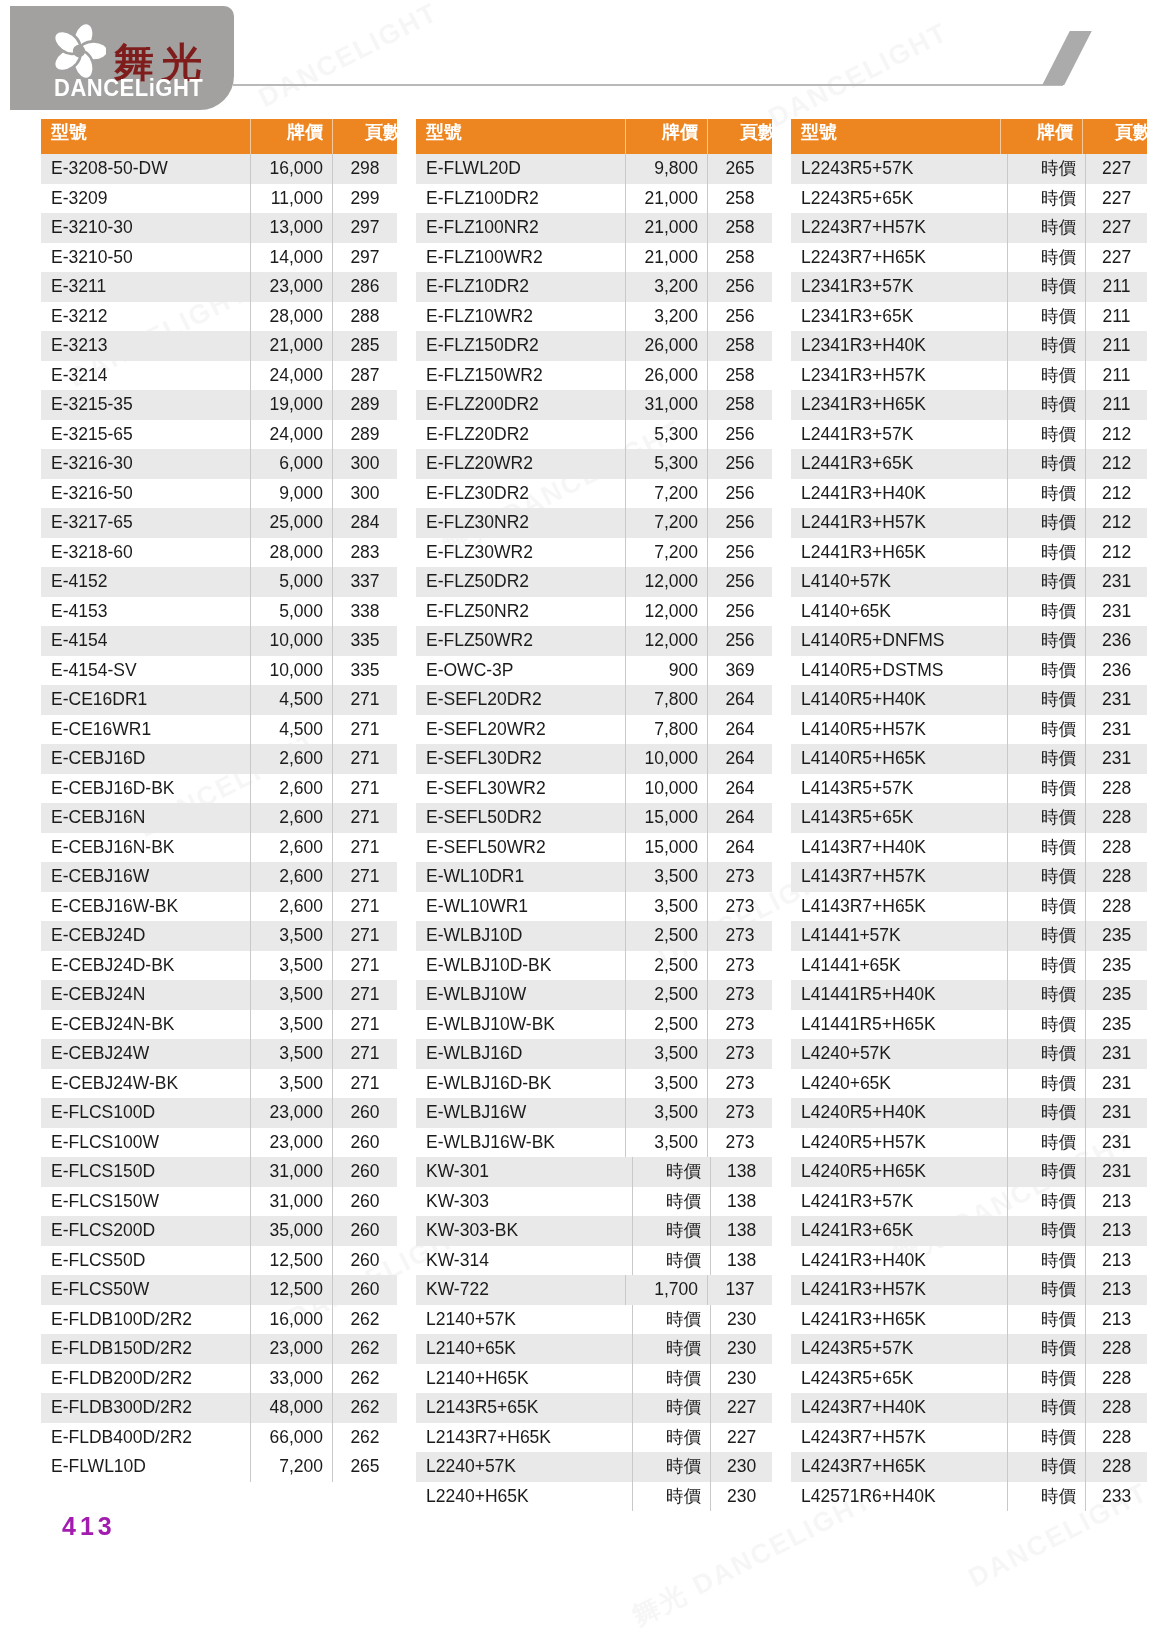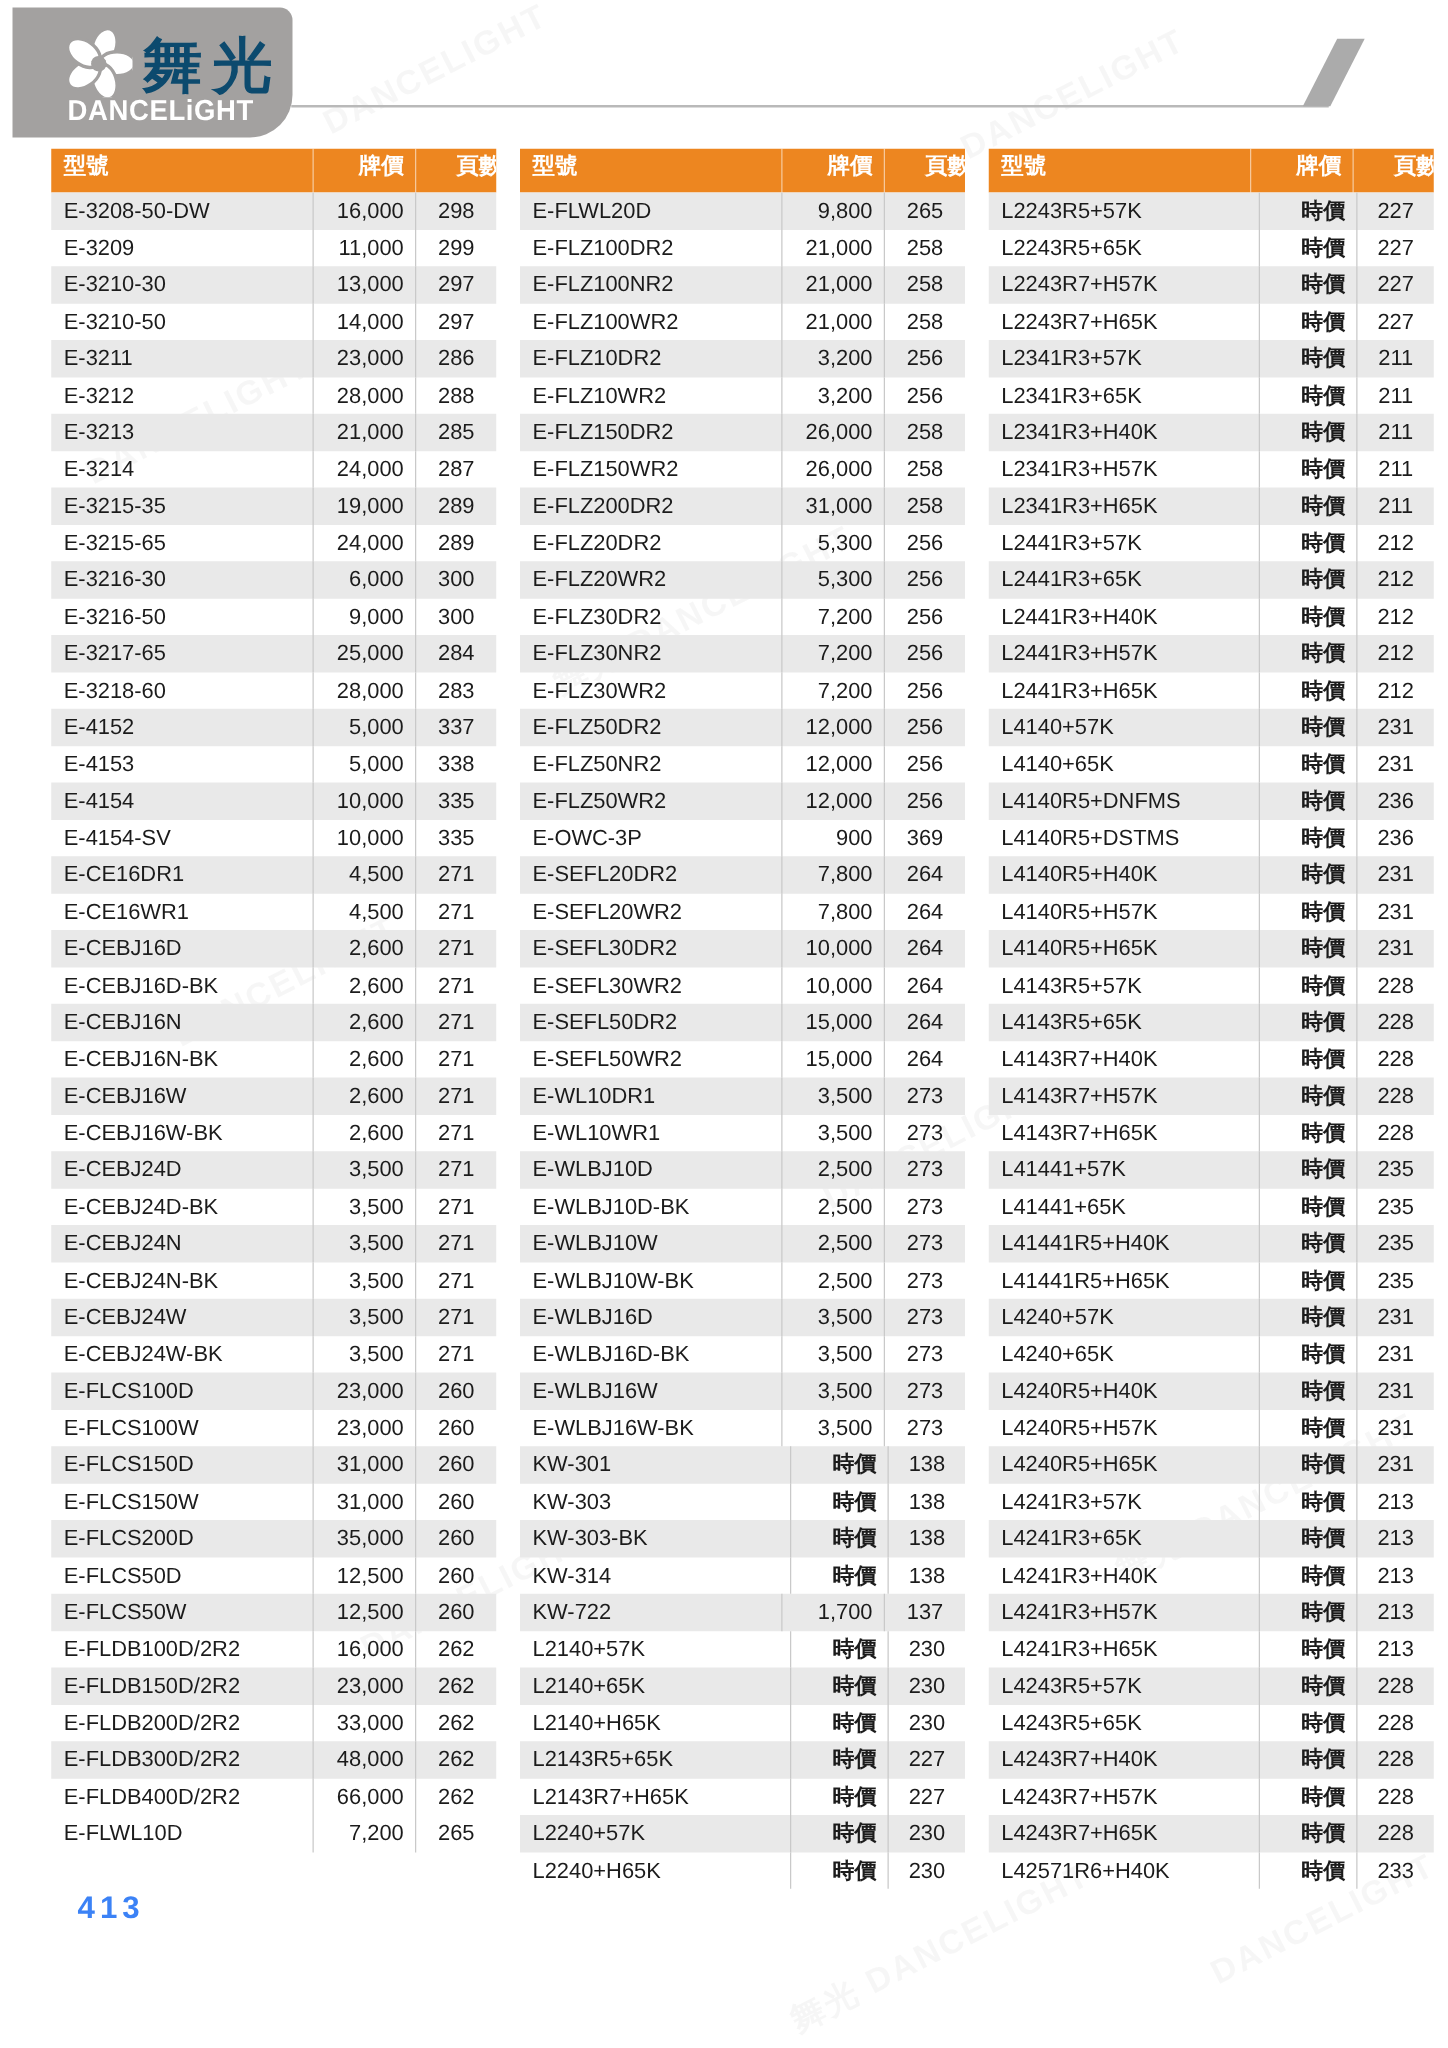--- a/index.html
+++ b/index.html
@@ -6,21 +6,21 @@
   .sheet{position:relative;width:1158px;height:1638px;background:#ffffff;overflow:hidden;
          font-family:"Liberation Sans","DejaVu Sans",sans-serif;color:#1b1b1b;}
   
   .wm-layer{position:absolute;inset:0;z-index:0;pointer-events:none;}
   .wm{position:absolute;font-weight:bold;font-size:27px;color:#8a8a8a;opacity:.07;
       transform:rotate(-27deg);letter-spacing:2px;white-space:nowrap;}
   
   .logo-box{position:absolute;left:10px;top:6px;width:224px;height:104px;background:#a3a1a0;
             border-radius:0 10px 34px 0;z-index:2;}
   .logo-flower{position:absolute;left:42px;top:18px;width:54px;height:54px;}
-  .logo-zh{position:absolute;left:104px;top:24px;font-size:48px;font-weight:bold;color:#0c4a6e;
+  .logo-zh{position:absolute;left:104px;top:36px;font-size:40px;font-weight:bold;color:#7f1d1d;
            letter-spacing:8px;line-height:1;}
   .logo-en{position:absolute;left:44px;top:72px;width:148px;text-align:center;font-size:22px;
            font-weight:bold;color:#fff;letter-spacing:0.5px;line-height:1;transform:scaleY(1.05);}
   
   .hrule{position:absolute;left:233px;top:84px;width:830px;height:2px;background:#b9b9b9;z-index:1;}
   .hslash{position:absolute;left:1056px;top:31px;width:22px;height:54px;background:#ababab;
           transform:skewX(-27deg);z-index:1;}
   
   .ptable{position:absolute;top:119px;width:356px;z-index:1;}
   .t1{left:41px}.t2{left:416px}.t3{left:791px}
@@ -28,23 +28,23 @@
          font-size:18px;}
   .thead .cell{text-align:center;padding-left:32px;}
   .thead .price,.thead .page{border-left:1px solid rgba(255,255,255,.55);}
   .row{display:flex;height:29.5px;line-height:29.5px;font-size:17.5px;background:transparent;}
   .row.alt{background:#e9e9e9;}
   .cell{overflow:hidden;white-space:nowrap;box-sizing:border-box;}
   .cell.model{width:209px;text-align:left;padding-left:10px;}
   .cell.price{width:82px;text-align:right;padding-right:9px;}
   .cell.page{width:65px;text-align:center;}
   .row .price,.row .page{border-left:1px solid #c9c9c9;}
-  .cell.cjk{font-weight:bold;margin-left:16px;}
+  .cell.cjk{font-weight:normal;margin-left:16px;}
   
-  .folio{position:absolute;left:62px;top:1512px;font-size:25px;font-weight:bold;color:#3b82f6;
+  .folio{position:absolute;left:62px;top:1512px;font-size:25px;font-weight:bold;color:#a21caf;
          letter-spacing:4px;z-index:1;}
 </style>
 </head>
 <body>
 
 <div class="sheet">
 
   <div class="wm-layer">
     <span class="wm" style="left:250px;top:40px">DANCELIGHT</span>
     <span class="wm" style="left:760px;top:60px">DANCELIGHT</span>

